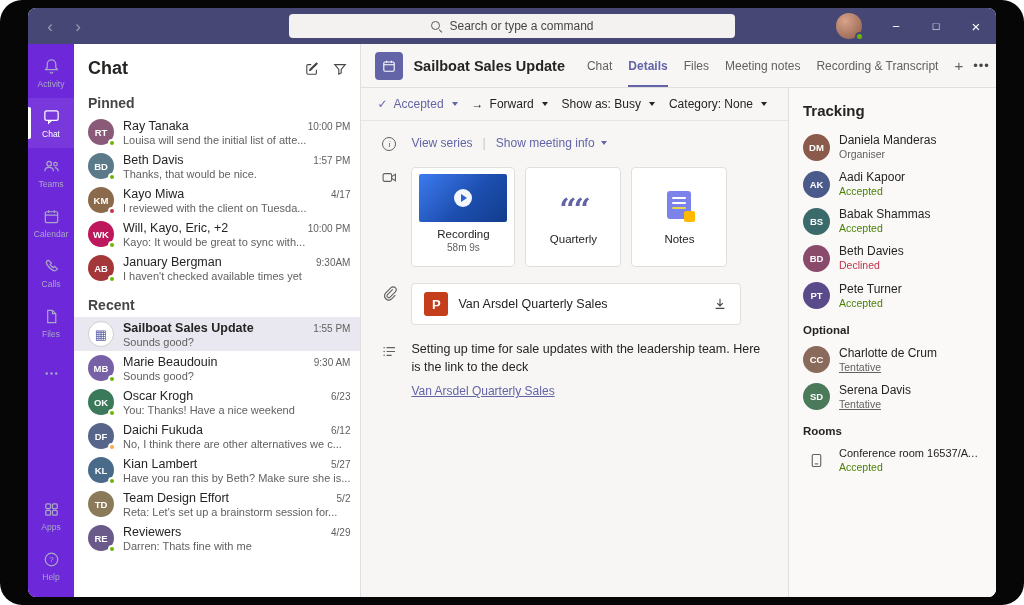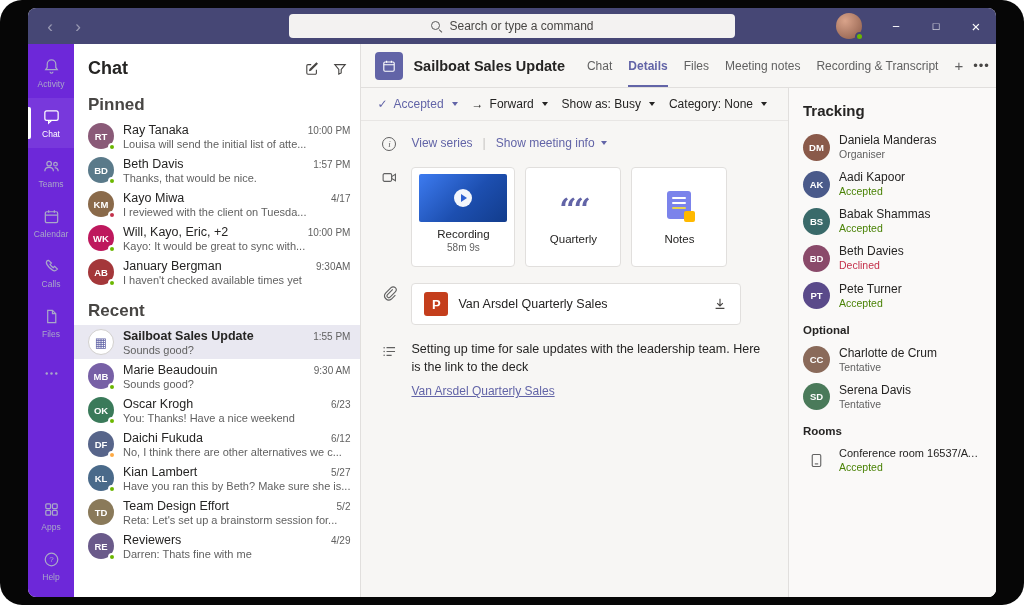--- a/index.html
+++ b/index.html
@@ -37,21 +37,21 @@
   .rail-item.active::before { content:""; position:absolute; left:0; top:9px; bottom:9px; width:3px; background:#fff; border-radius:0 2px 2px 0; }
   .rail-spacer { flex:1; }
 
   
   .chatpanel { flex:0 0 218px; background:#FFFFFF; border-right:1px solid #E1DFDD; display:flex; flex-direction:column; min-height:0; }
   .chat-header { display:flex; align-items:center; padding:14px 12px 10px 14px; gap:12px; }
   .chat-title { font-size:18px; font-weight:bold; color:#252423; flex:1; }
   .chat-header-icon { color:#484644; cursor:pointer; display:flex; }
   .chat-header-icon svg { width:16px; height:16px; }
   .chat-scroll { flex:1; overflow:hidden; }
-  .section-label { font-size:17px; font-weight:600; color:#484644; padding:6px 14px 4px; }
+  .section-label { font-size:14px; font-weight:600; color:#484644; padding:6px 14px 4px; }
   .chat-item { display:flex; align-items:center; gap:9px; padding:0 10px 0 14px; height:34px; cursor:pointer; }
   .chat-item.selected { background:#E9E8F1; }
   .av-wrap { position:relative; flex:0 0 26px; width:26px; height:26px; }
   .avatar { width:26px; height:26px; border-radius:50%; color:#fff; font-size:9.5px; font-weight:600; display:flex; align-items:center; justify-content:center; background:#777; }
   .avatar.meeting { background:#fff; border:1px solid #D2D0CE; color:#6264A7; font-size:13px; }
   .presence { position:absolute; right:-2px; bottom:-2px; width:8px; height:8px; border-radius:50%; border:2px solid #fff; }
   .presence.green { background:#6BB700; }
   .presence.red { background:#C4314B; }
   .presence.away { background:#FFAA44; }
   .chat-meta { flex:1; min-width:0; }
@@ -128,21 +128,21 @@
   .tracking { flex:0 0 208px; border-left:1px solid #E1DFDD; background:#FAF9F8; padding:14px 14px; overflow:hidden; }
   .tracking-title { font-size:15px; font-weight:bold; color:#252423; margin-bottom:14px; }
   .attendee { display:flex; align-items:center; gap:9px; margin-bottom:9px; cursor:pointer; }
   .attendee .av-wrap, .attendee .avatar { width:27px; height:27px; flex-basis:27px; }
   .att-meta { min-width:0; }
   .att-name { font-size:12px; color:#252423; line-height:1.25; white-space:nowrap; overflow:hidden; text-overflow:ellipsis; }
   .att-status { font-size:10.5px; line-height:1.25; }
   .status-organiser { color:#616161; }
   .status-accepted { color:#498205; }
   .status-declined { color:#C4314B; }
-  .status-tentative { color:#616161; }
+  .status-tentative { color:#616161;text-decoration:underline; }
   .tracking-section { font-size:11.5px; font-weight:bold; color:#252423; margin:14px 0 10px; }
   .room-icon { flex:0 0 27px; display:flex; align-items:center; justify-content:center; color:#616161; }
   .room-icon svg { width:17px; height:17px; }
   .room-name { font-size:11px; }
 
   
   .c1{background:#8A5A78}.c2{background:#5A7A8A}.c3{background:#8A6A4A}.c4{background:#be185d}
   .c5{background:#A4373A}.c6{background:#7760A6}.c7{background:#3A7A5A}.c8{background:#57658A}
   .c9{background:#4A6A8A}.c10{background:#8A7A5A}.c11{background:#6A5A8A}
   .t1{background:#8A5A4A}.t2{background:#4A5A8A}.t3{background:#3A6A6A}.t4{background:#8A4A6A}

